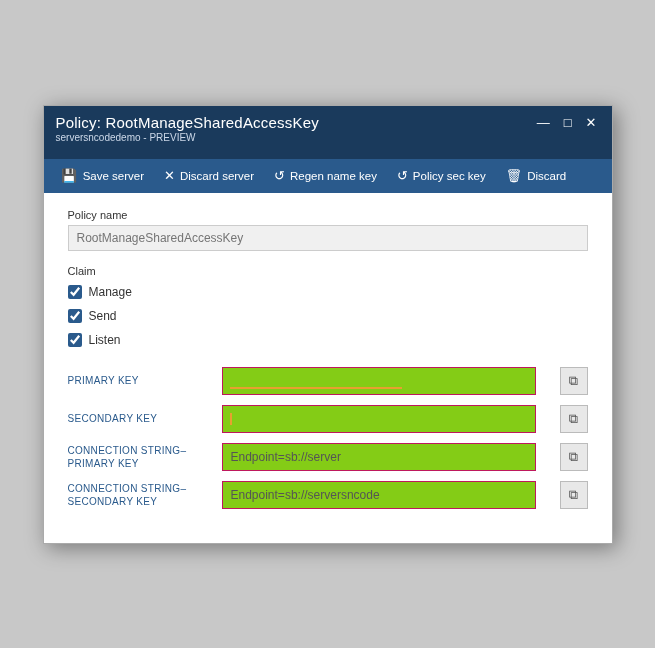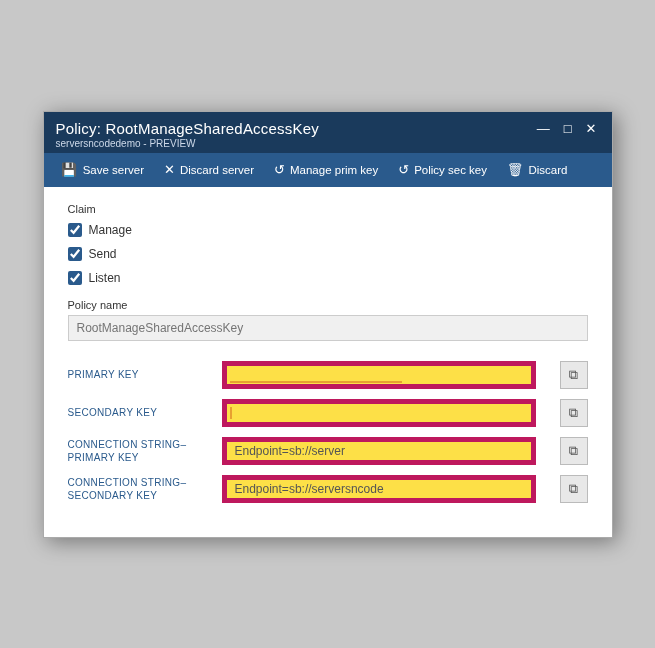--- a/index.html
+++ b/index.html
@@ -14,21 +14,21 @@
     }
     .window {
       width: 570px;
       background: #fff;
       box-shadow: 4px 4px 20px rgba(0,0,0,0.4);
       border: 1px solid #aaa;
     }
     .title-bar {
       background: #1a3a5c;
       color: #fff;
-      padding: 8px 12px 4px 12px;
+      padding: 8px 12px 16px 12px;
       display: flex;
       justify-content: space-between;
       align-items: flex-start;
     }
     .title-bar-left {}
     .title-bar-title {
       font-size: 15px;
       font-weight: 400;
       letter-spacing: 0.2px;
     }
@@ -137,22 +137,22 @@
       flex-shrink: 0;
       line-height: 1.3;
     }
     .key-input-wrap {
       flex: 1;
       position: relative;
     }
     .key-input {
       width: 100%;
       padding: 5px 8px;
-      border: 5px solid #be185d;
-      background: #fde047;
+      border: 1px solid #be185d;
+      background: #84cc16;
       font-size: 12px;
       color: #555;
       outline: none;
       height: 28px;
     }
     .key-input-primary-indicator {
       position: absolute;
       bottom: 6px;
       left: 8px;
       right: 20px;
@@ -204,55 +204,55 @@
     <button class="toolbar-btn">
       <span class="toolbar-icon">💾</span>
       <span>Save server</span>
     </button>
     <button class="toolbar-btn">
       <span class="toolbar-icon">✕</span>
       <span>Discard server</span>
     </button>
     <button class="toolbar-btn">
       <span class="toolbar-icon">↺</span>
-      <span>Manage prim key</span>
+      <span>Regen name key</span>
     </button>
     <button class="toolbar-btn">
       <span class="toolbar-icon">↺</span>
       <span>Policy sec key</span>
     </button>
     <button class="toolbar-btn">
       <span class="toolbar-icon">🗑</span>
       <span>Discard</span>
     </button>
   </div>
 
   <div class="content">
+
+    <div class="form-group">
+      <label class="form-label">Policy name</label>
+      <input class="form-input" type="text" readonly="" placeholder="RootManageSharedAccessKey" style="">
+    </div>
 
     <div class="form-group">
       <label class="claim-label">Claim</label>
       <div class="checkbox-row">
         <input type="checkbox" id="manage" checked="" style="">
         <label class="checkbox-label" for="manage">Manage</label>
       </div>
       <div class="checkbox-row">
         <input type="checkbox" id="send" checked="" style="">
         <label class="checkbox-label" for="send">Send</label>
       </div>
       <div class="checkbox-row">
         <input type="checkbox" id="listen" checked="" style="">
         <label class="checkbox-label" for="listen">Listen</label>
       </div>
     </div>
 
-    <div class="form-group">
-      <label class="form-label">Policy name</label>
-      <input class="form-input" type="text" readonly="" placeholder="RootManageSharedAccessKey" style="">
-    </div>
-
     <div class="key-section">
 
       <div class="key-row">
         <div class="key-label">PRIMARY KEY</div>
         <div class="key-input-wrap">
           <input class="key-input" type="text" value="" style="color: transparent;">
           <div class="key-input-primary-indicator"></div>
         </div>
         <button class="copy-btn">
           <span>⧉</span>

